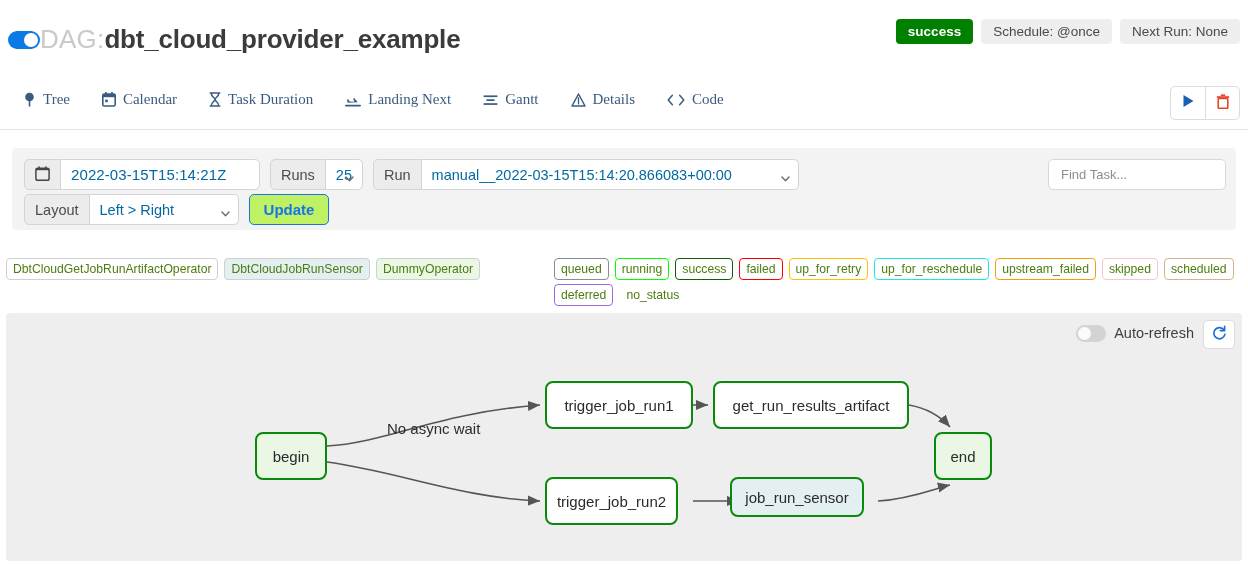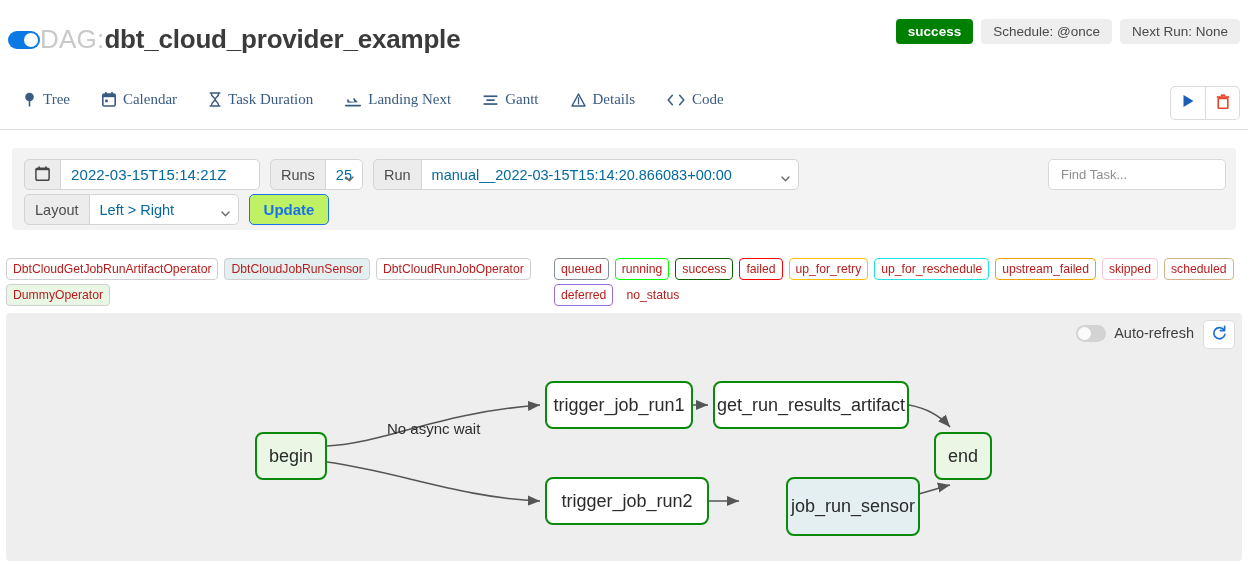--- a/index.html
+++ b/index.html
@@ -111,21 +111,21 @@
   }
 
   
   .legends { position: absolute; left: 6px; top: 258px; width: 1236px; }
   .legend-line { display: flex; align-items: center; flex-wrap: wrap; }
   .chip {
     display: inline-flex; align-items: center;
     font-size: 12.2px; line-height: 1;
     padding: 4px 6px; margin: 0 6px 4px 0;
     border: 1px solid #cfcfcf; border-radius: 4px;
-    color: #b91c1c; background: #fff; white-space: nowrap;
+    color: #4d7c0f; background: #fff; white-space: nowrap;
   }
   .chip.nostatus { border-color: transparent; background: transparent; }
   .legend-left { position: absolute; left: 0; top: 0; width: 540px; }
   .legend-right { position: absolute; left: 548px; top: 0; width: 700px; }
 
   
   .graph-panel {
     position: absolute; left: 6px; top: 313px; width: 1236px; height: 248px;
     background: #eeeeee; border-radius: 4px; overflow: hidden;
   }
@@ -146,21 +146,21 @@
     position: absolute; right: 7px; top: 7px;
     width: 32px; height: 29px; background: #fff;
     border: 1px solid #dcdcdc; border-radius: 5px;
     display: flex; align-items: center; justify-content: center; cursor: pointer;
   }
   .graph-canvas { position: absolute; left: 0; top: 0; width: 1236px; height: 248px; }
 
   .node {
     position: absolute; display: flex; align-items: center; justify-content: center;
     border: 2.5px solid #0a8a0a; border-radius: 8px;
-    font-size: 18px; color: #2b2b2b; background: #fff;
+    font-size: 15px; color: #2b2b2b; background: #fff;
     white-space: nowrap; cursor: pointer;
   }
   .node.green { background: #e9f7e4; }
   .node.sensor { background: #e3eff0; }
   .edge-label {
     position: absolute; font-size: 15px; color: #2d2d2d; white-space: nowrap;
   }
 </style>
 </head>
 <body>
@@ -342,21 +342,20 @@
     </div>
 
     <div class="find-task">Find Task...</div>
   </div>
 
   <div class="legends">
     <div class="legend-left">
       <div class="legend-line">
         <span class="chip">DbtCloudGetJobRunArtifactOperator</span>
         <span class="chip" style="background:#e3eff0">DbtCloudJobRunSensor</span>
-        <span class="chip">DbtCloudRunJobOperator</span>
         <span class="chip" style="background:#e9f7e4">DummyOperator</span>
       </div>
     </div>
 
     <div class="legend-right">
       <div class="legend-line">
         <span class="chip" style="border-color:#868e96">queued</span>
         <span class="chip" style="border-color:#01ff00">running</span>
         <span class="chip" style="border-color:#0c6200;border-width:1.5px">success</span>
         <span class="chip" style="border-color:#ff0000">failed</span>
@@ -405,24 +404,24 @@
 
     <div class="node green" style="left:249px;top:119px;width:72px;height:48px">
       <span>begin</span>
     </div>
     <div class="node" style="left:539px;top:68px;width:148px;height:48px">
       <span>trigger_job_run1</span>
     </div>
     <div class="node" style="left:707px;top:68px;width:196px;height:48px">
       <span>get_run_results_artifact</span>
     </div>
-    <div class="node" style="left:539px;top:164px;width:164px;height:48px">
+    <div class="node" style="left:539px;top:164px;width:133px;height:48px">
       <span>trigger_job_run2</span>
     </div>
-    <div class="node sensor" style="left:780px;top:164px;width:134px;height:59px">
+    <div class="node sensor" style="left:724px;top:164px;width:134px;height:40px">
       <span>job_run_sensor</span>
     </div>
     <div class="node green" style="left:928px;top:119px;width:58px;height:48px">
       <span>end</span>
     </div>
 
     <div class="edge-label" style="left:381px;top:107px">No async wait</div>
   </div>
 
 </div>

